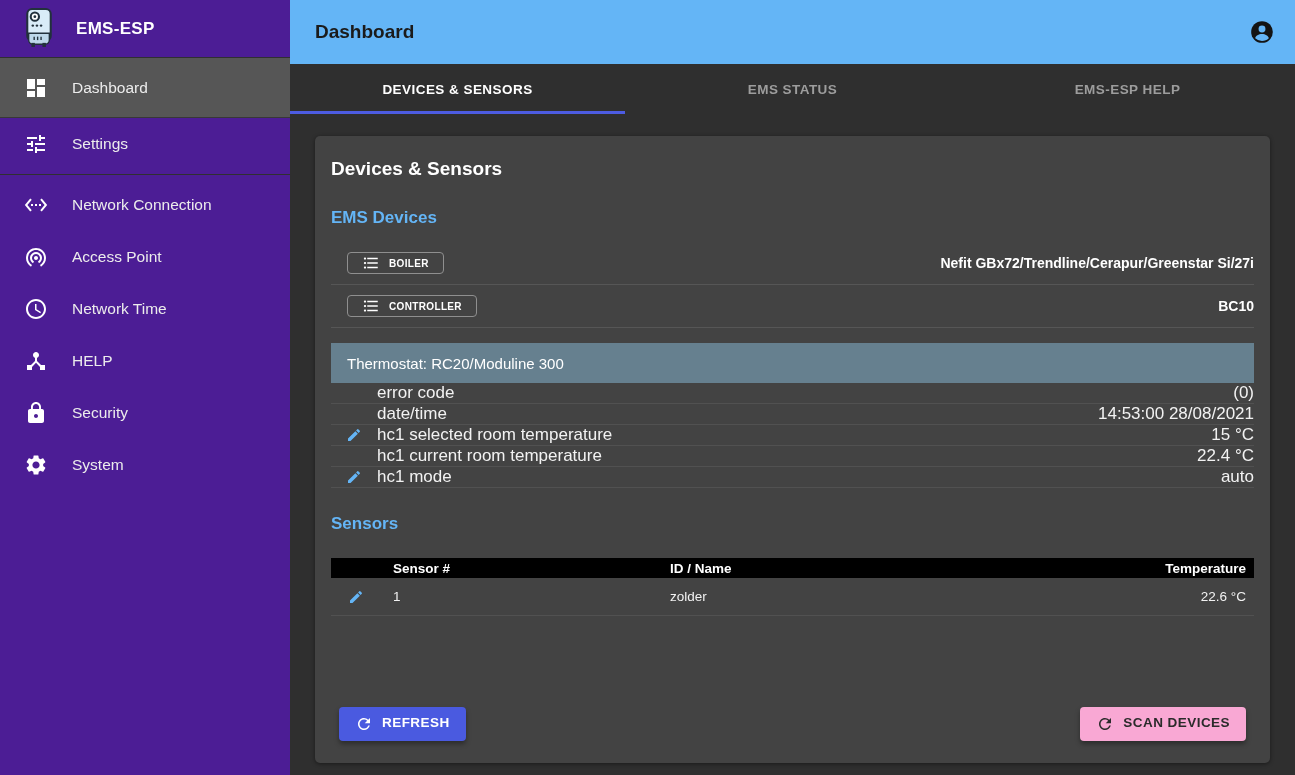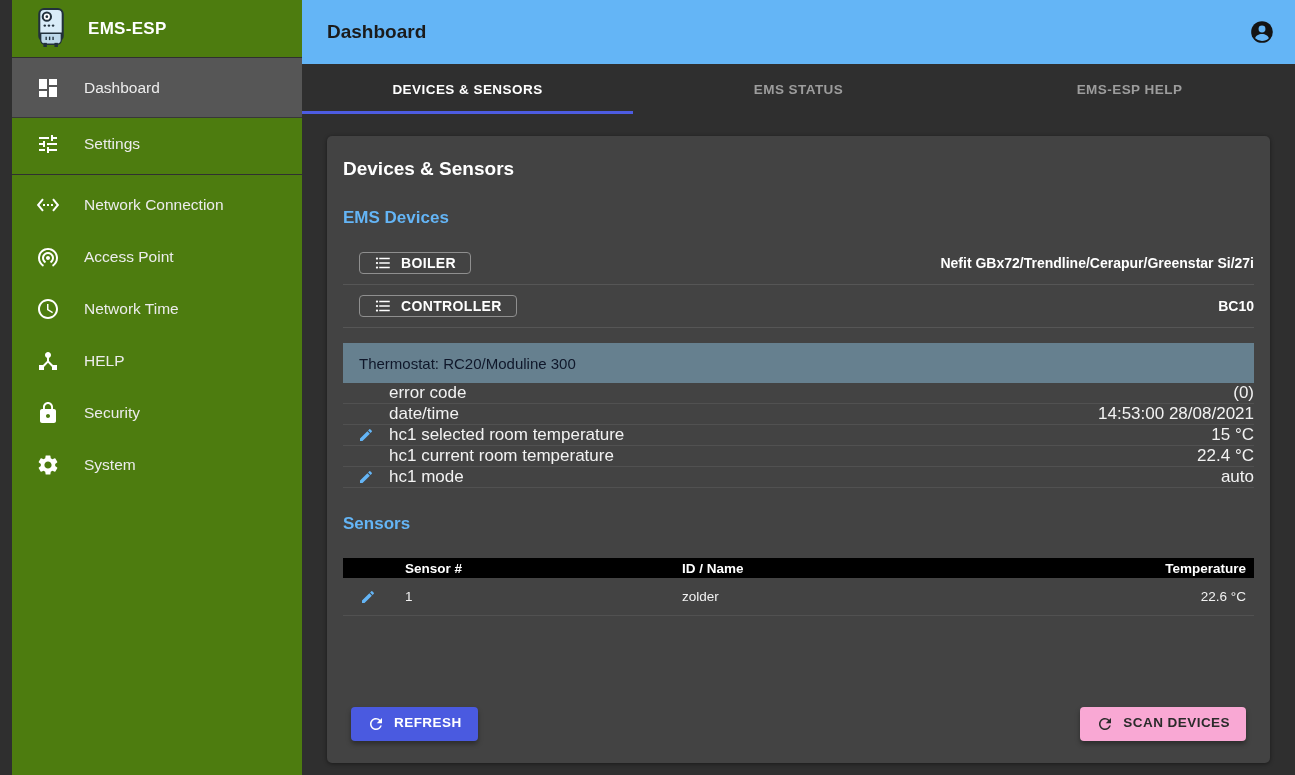--- a/index.html
+++ b/index.html
@@ -1,21 +1,21 @@
 <!DOCTYPE html>
 <html><head>
 <meta charset="utf-8">
 <style>
   * { margin:0; padding:0; box-sizing:border-box; }
   html,body { width:1295px; height:775px; overflow:hidden; background:#2f2f2f;
     font-family:"Liberation Sans", sans-serif; }
   .app { display:flex; width:1295px; height:775px; }
 
   
-  .sidebar { width:290px; min-width:290px; height:100%; background:#4d7c0f; color:#ececec;margin-left:12px; }
+  .sidebar { width:290px; min-width:290px; height:100%; background:#4c1d95; color:#ececec; }
   .logo-row { height:58px; display:flex; align-items:center; padding:0 16px 0 22px;
     border-bottom:1px solid #303030; }
   .app-title { font-size:17px; font-weight:700; letter-spacing:.3px; margin-left:20px; color:#fff; }
   .nav-item { height:52px; display:flex; align-items:center; padding:0 16px 0 24px; cursor:pointer;
     font-size:15.5px; color:#ececec; }
   .nav-item.selected { background:#565656; height:60px; border-bottom:1px solid #383838; }
   .nav-icon { width:24px; height:24px; margin-right:24px; color:#ffffff; flex:none; }
   .nav-icon svg { width:24px; height:24px; display:block; }
   .side-divider { border-bottom:1px solid #303030; margin:4px 0; }
 
@@ -36,25 +36,25 @@
   .card { flex:1; background:#434343; border-radius:5px; box-shadow:0 1px 4px rgba(0,0,0,.45);
     padding:20px 16px 16px 16px; display:flex; flex-direction:column; color:#f2f2f2; }
 
   .card-title { font-size:19px; font-weight:700; color:#fff; margin:2px 0 28px 0; }
   .section-heading { font-size:17px; font-weight:700; color:#64b5f6; margin-bottom:14px; }
 
   .device-row { display:flex; align-items:center; justify-content:space-between;
     padding:6px 0 6px 16px; height:43px; border-bottom:1px solid #565656; }
   .device-btn { display:inline-flex; align-items:center; gap:9px; background:transparent;
     border:1px solid #8f8f8f; border-radius:4px; padding:1px 14px; color:#fff; cursor:pointer;
-    font-family:"Liberation Sans",sans-serif; font-size:14px; font-weight:700; letter-spacing:.35px; }
+    font-family:"Liberation Sans",sans-serif; font-size:10px; font-weight:700; letter-spacing:.35px; }
   .device-btn svg { width:18px; height:18px; display:block; }
   .device-model { font-size:14px; font-weight:600; color:#fff; }
 
-  .detail-header { margin-top:15px; background:#66808f; color:#0f172a; font-size:15px; font-weight:500;
+  .detail-header { margin-top:15px; background:#66808f; color:#ffffff; font-size:15px; font-weight:500;
     height:40px; display:flex; align-items:center; padding:0 16px; }
   .detail-row { display:flex; align-items:center; height:21px; border-bottom:1px solid #515151;
     font-size:17px; color:#f2f2f2; }
   .edit-col { width:46px; min-width:46px; padding-left:15px; display:flex; align-items:center; }
   .edit-icon { width:16px; height:16px; color:#64b5f6; cursor:pointer; }
   .edit-icon svg { width:16px; height:16px; display:block; }
   .detail-name { flex:1; }
   .detail-value { text-align:right; white-space:nowrap; }
 
   .sensors-heading { margin-top:26px; }

